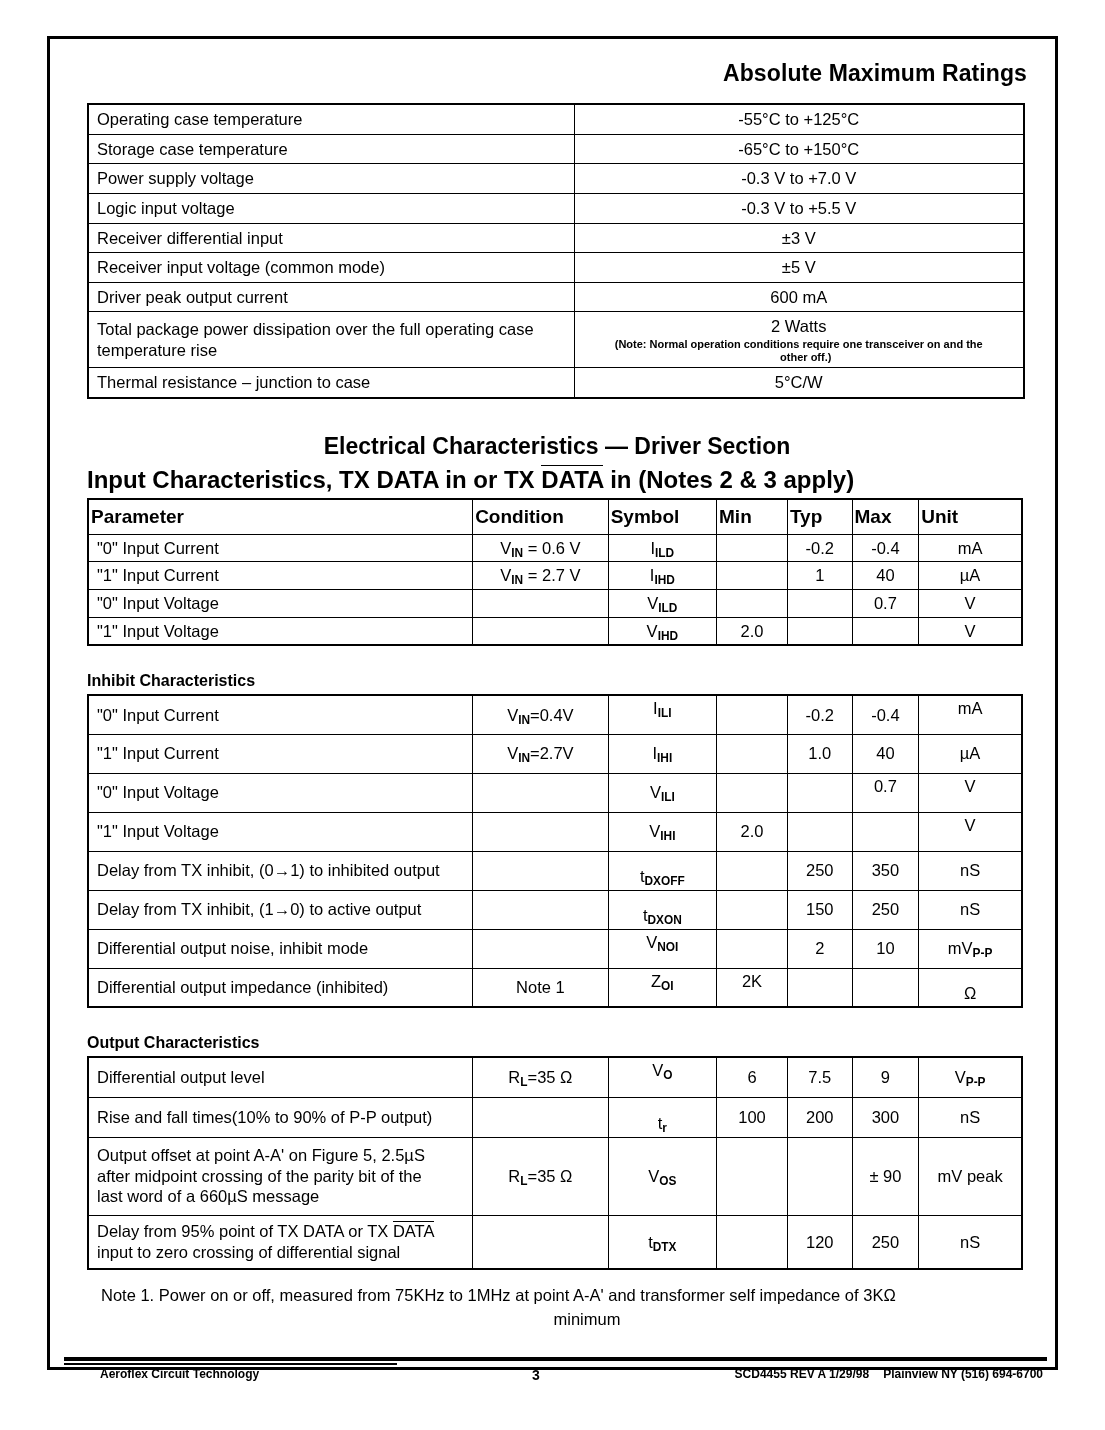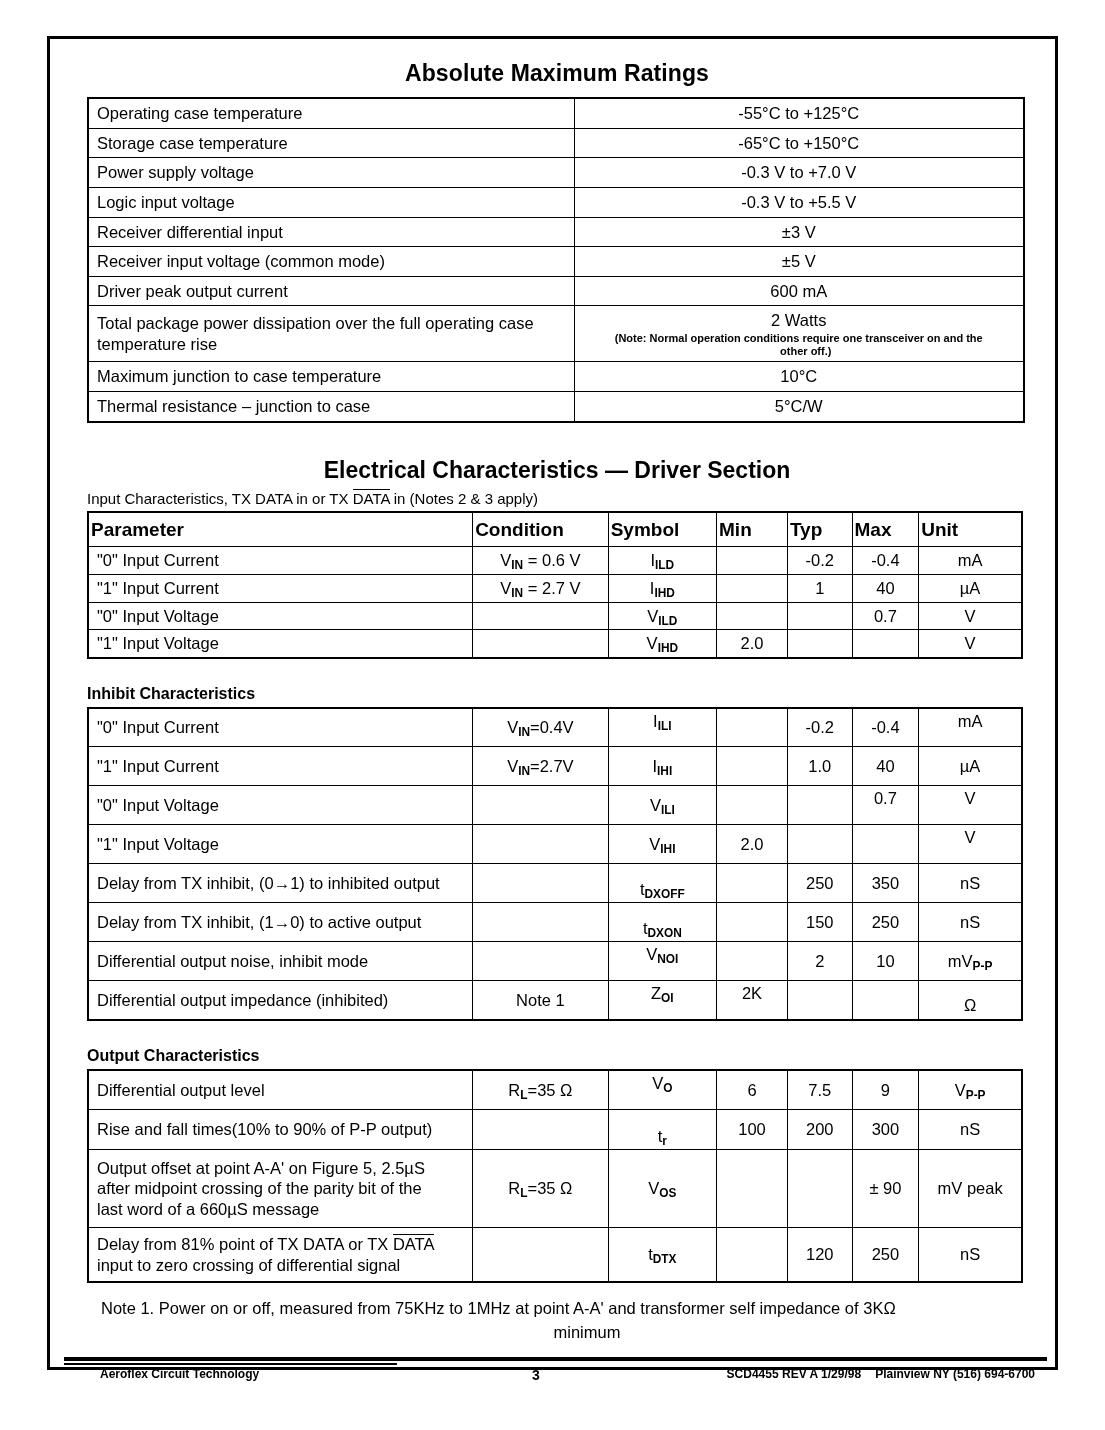--- a/index.html
+++ b/index.html
@@ -28,35 +28,35 @@
   .content {
     position: absolute;
     left: 37px;
     top: 21px;
     width: 940px;
   }
 
   h1.doc-title {
     font-size: 23px;
     font-weight: bold;
-    text-align: center;
-    margin: 0 0 10px 0;
+    text-align: right;
+    margin: 0 0 16px 0;
     letter-spacing: 0.1px;
   }
 
   h2.section-title {
     font-size: 23px;
     font-weight: bold;
     text-align: center;
     margin: 0 0 6px 0;
   }
 
   h3.sub-title {
-    font-size: 15px;
-    font-weight: normal;
+    font-size: 24px;
+    font-weight: bold;
     margin: 0 0 4px 0;
     text-align: left;
   }
 
   h4.group-title {
     font-size: 16px;
     font-weight: bold;
     margin: 0 0 4px 0;
     text-align: left;
   }
@@ -155,21 +155,21 @@
   }
   .footer-row {
     position: relative;
     margin-top: 2px;
     height: 18px;
     font-size: 12px;
     font-weight: bold;
   }
   .footer-left { position: absolute; left: 36px; top: 0; }
   .footer-center { position: absolute; left: 468px; top: 0; font-size: 14px; }
-  .footer-right { position: absolute; right: 12px; top: 0; white-space: nowrap; }
+  .footer-right { position: absolute; right: 4px; top: 0; white-space: nowrap; }
   .footer-right .gap { display: inline-block; width: 14px; }
 </style>
 </head>
 <body>
 
 <div class="page">
   <div class="content">
 
     <h1 class="doc-title">Absolute Maximum Ratings</h1>
 
@@ -209,24 +209,20 @@
         </tr>
         <tr>
           <td class="label">Total package power dissipation over the full operating case temperature rise</td>
           <td class="value">
             <span>2 Watts</span>
             <span class="note-small">
               <span>(Note: Normal operation conditions require one transceiver on and the</span>
               <span class="indent">other off.)</span>
             </span>
           </td>
-        </tr>
-        <tr>
-          <td class="label">Maximum junction to case temperature</td>
-          <td class="value">10°C</td>
         </tr>
         <tr>
           <td class="label">Thermal  resistance – junction to case</td>
           <td class="value">5°C/W</td>
         </tr>
       </tbody>
     </table>
 
     <div class="spacer-lg"></div>
 
@@ -428,21 +424,21 @@
           </td>
           <td><span>R</span><sub>L</sub><span>=35 Ω</span></td>
           <td><span>V</span><sub>OS</sub></td>
           <td></td>
           <td></td>
           <td>± 90</td>
           <td>mV peak</td>
         </tr>
         <tr style="height:54px">
           <td class="param">
-            <span>Delay from 81% point of TX DATA or TX </span><span class="ovl">DATA</span><br>
+            <span>Delay from 95% point of TX DATA or TX </span><span class="ovl">DATA</span><br>
             <span>input to zero crossing of differential signal</span>
           </td>
           <td></td>
           <td><span>t</span><sub>DTX</sub></td>
           <td></td>
           <td>120</td>
           <td>250</td>
           <td>nS</td>
         </tr>
       </tbody>

